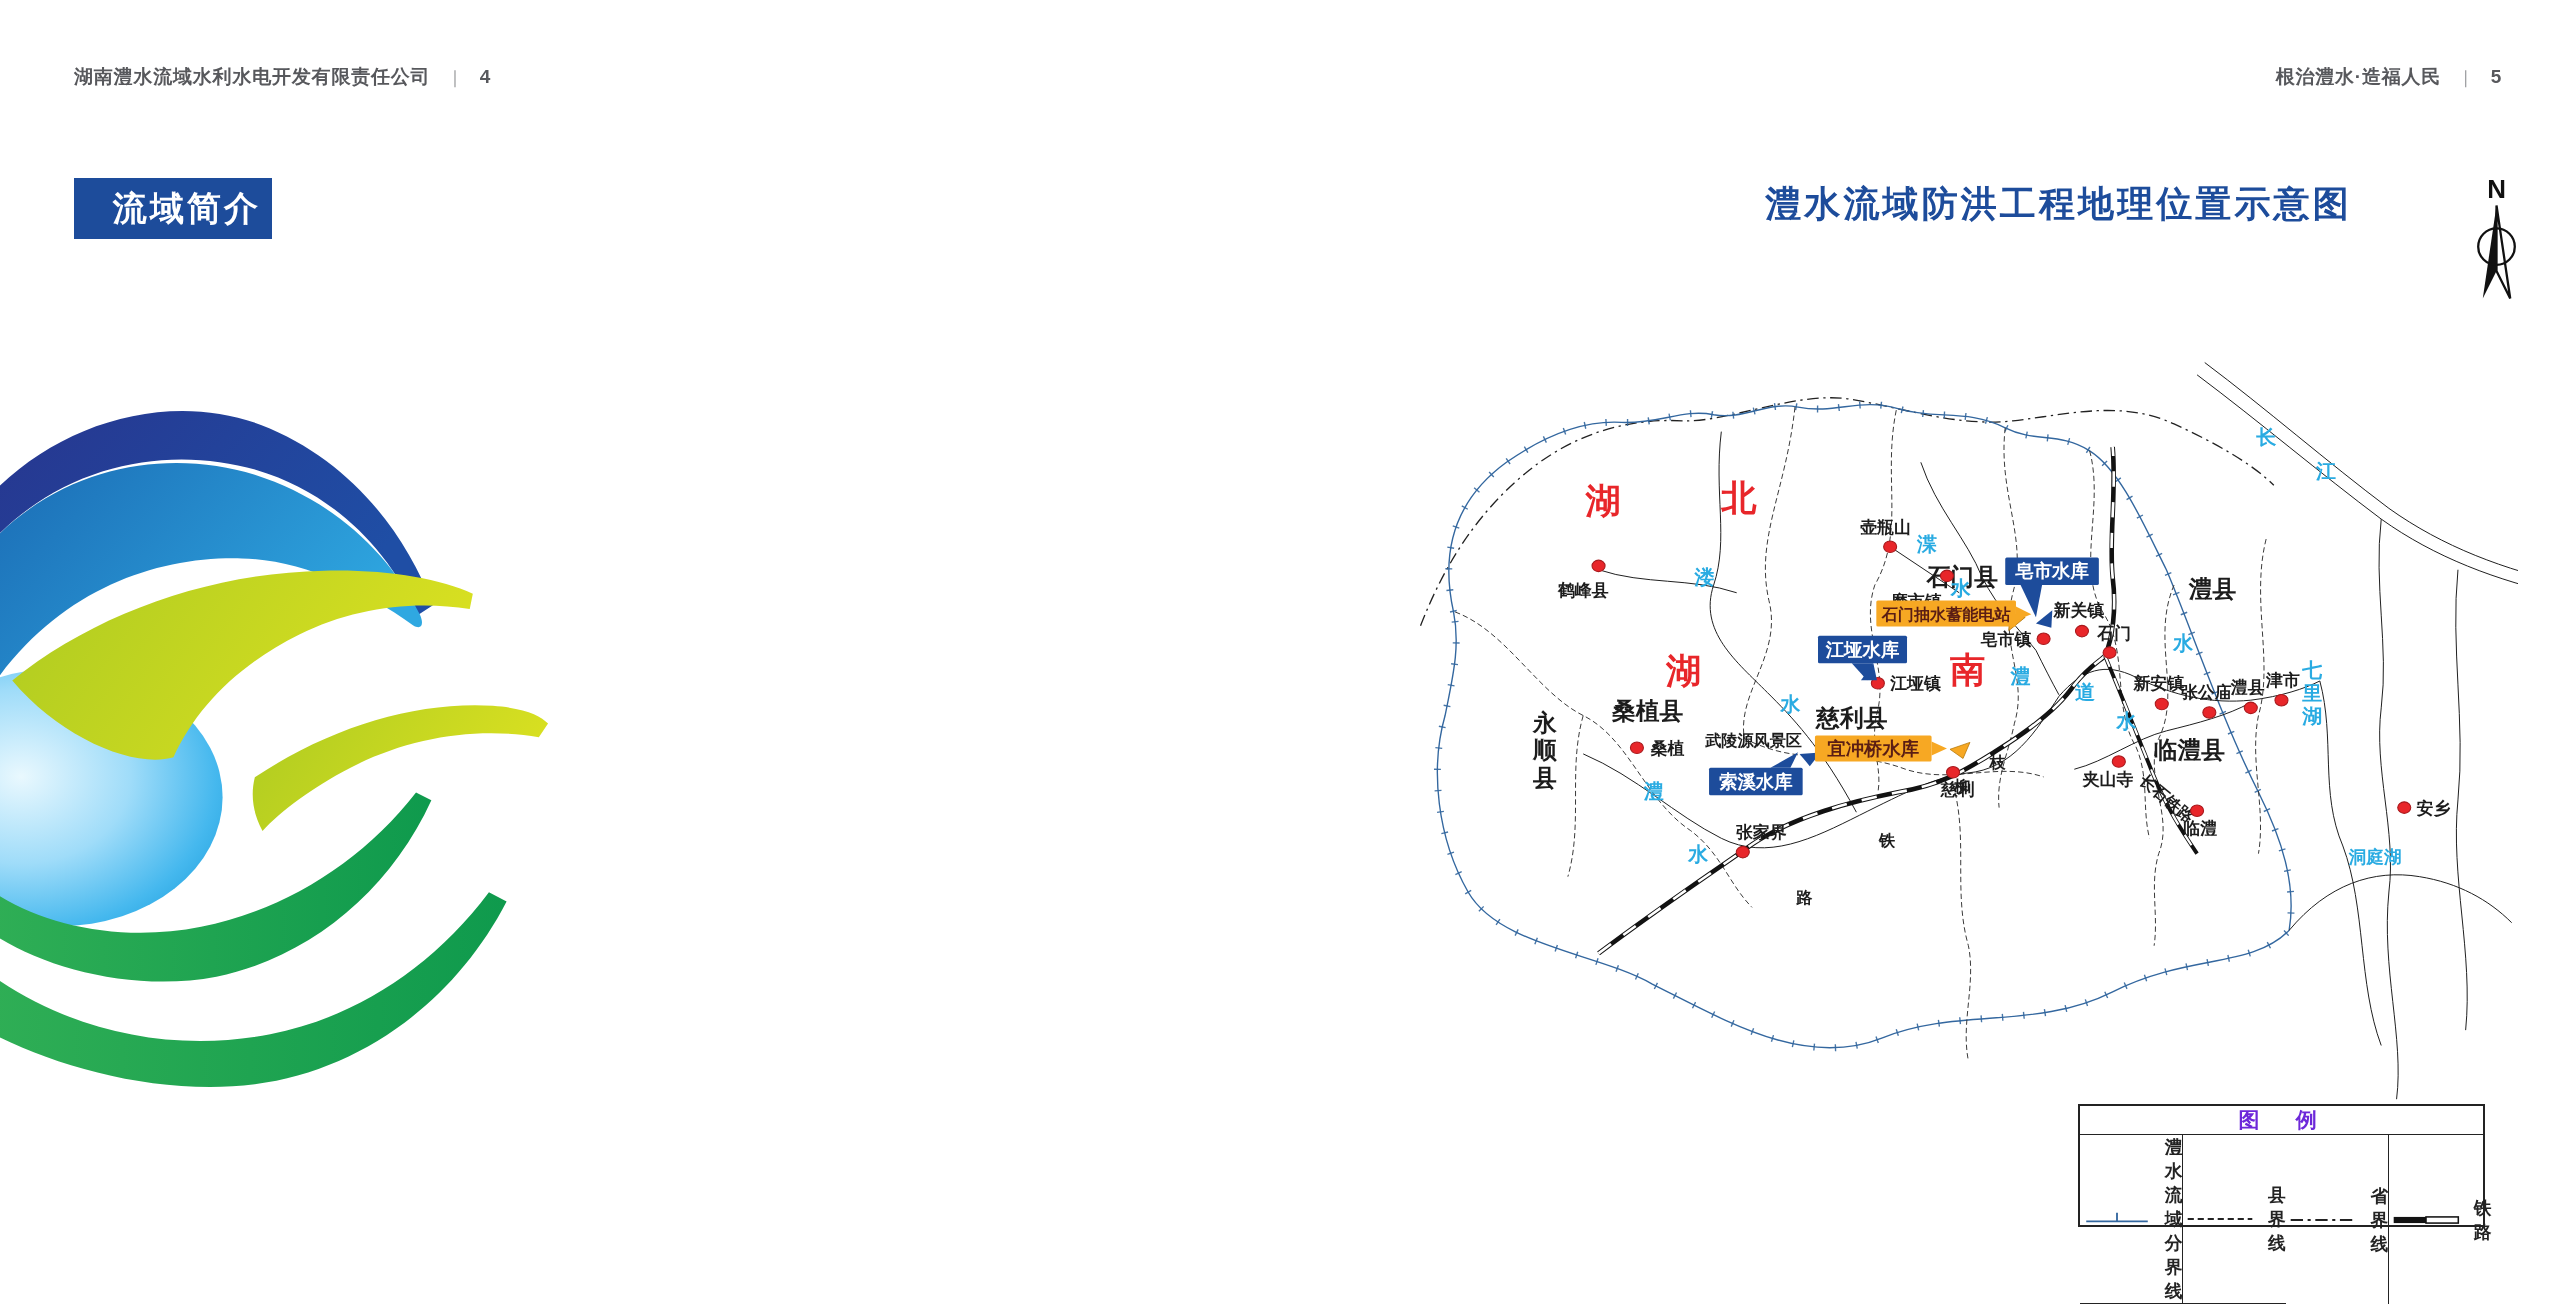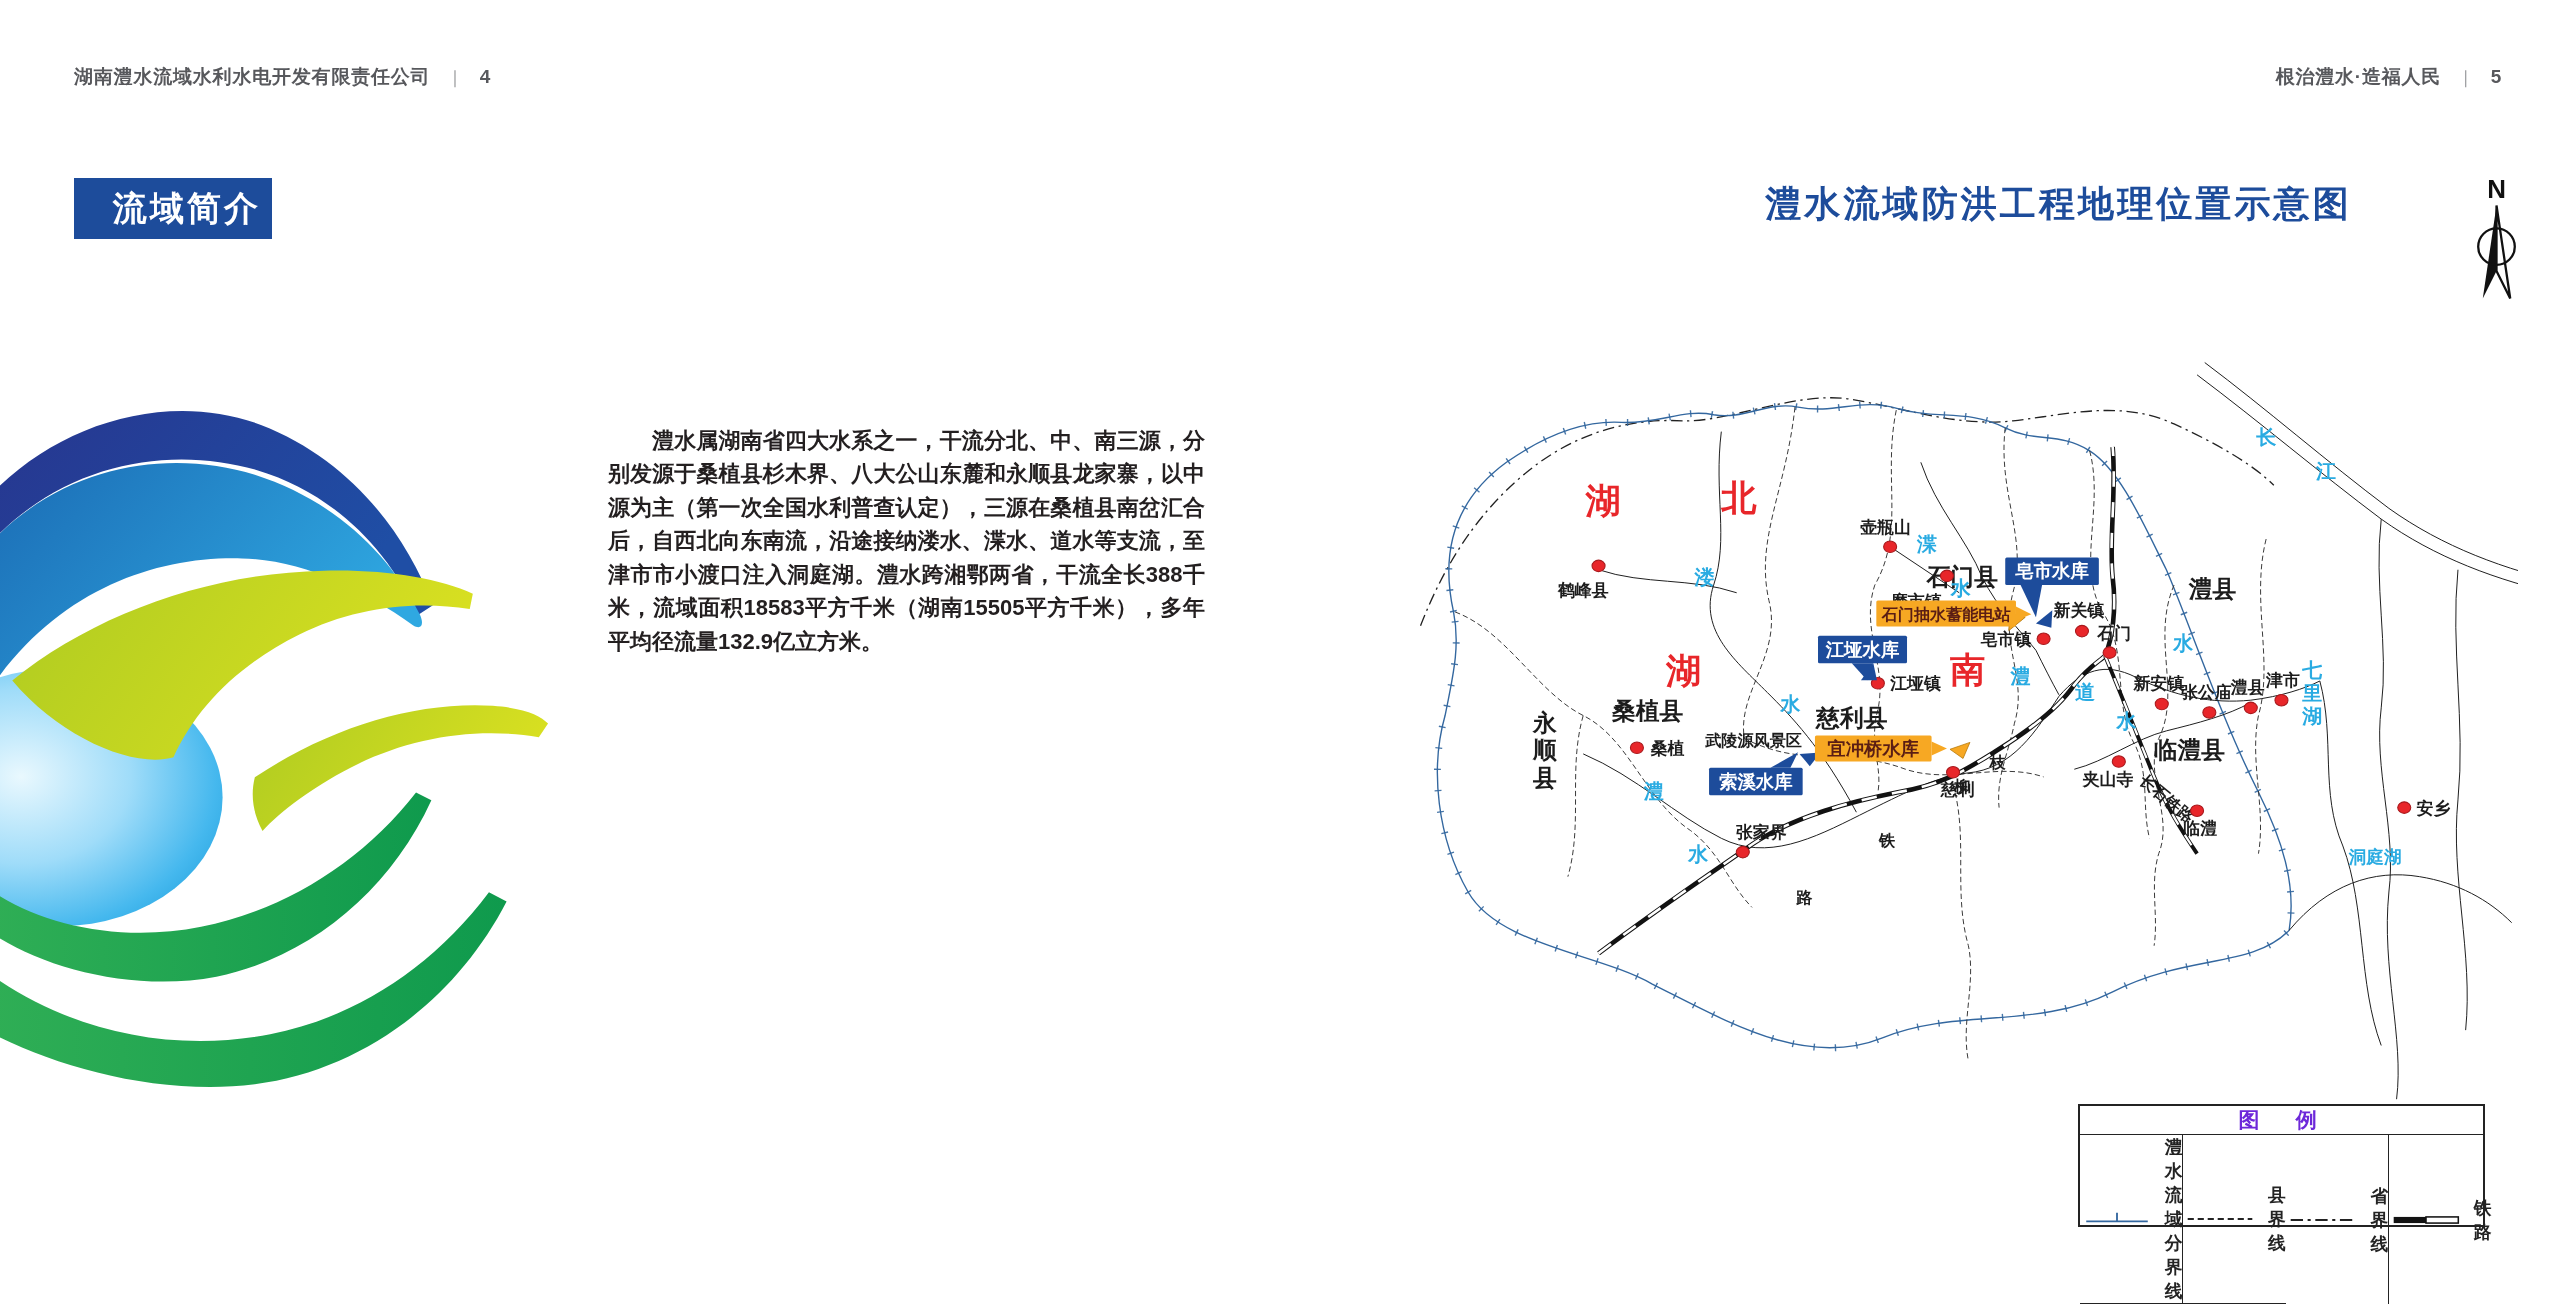--- a/index.html
+++ b/index.html
@@ -94,21 +94,20 @@
   <path fill="url(#gNavy)" d="M -8 640 C 80 550 220 508 340 553 C 452 596 527 690 564 788 L 544 801 C 505 712 430 640 335 612 C 225 580 90 600 -8 702 Z"></path>
   <path fill="url(#gBlue)" d="M -8 702 C 90 602 225 585 332 618 C 432 650 506 718 547 800 C 553 813 549 821 538 814 C 470 766 395 729 315 727 C 205 724 80 766 -8 890 Z"></path>
   <ellipse cx="78" cy="1038" rx="212" ry="168" fill="url(#gEye)"></ellipse>
   <path fill="url(#gYellow)" d="M 16 886 C 122 800 272 746 422 743 C 502 741 572 753 616 773 L 612 793 C 540 781 460 791 390 826 C 310 866 256 921 226 986 C 176 1001 80 962 16 886 Z"></path>
   <path fill="url(#gYellow)" d="M 332 1012 C 432 946 542 913 642 919 C 684 922 704 932 714 942 L 702 960 C 622 946 532 960 456 1000 C 406 1026 366 1056 342 1082 C 330 1060 326 1036 332 1012 Z"></path>
   <path fill="url(#gGreen)" d="M -8 1162 C 60 1207 162 1227 262 1207 C 372 1185 472 1122 542 1032 L 562 1042 C 507 1162 402 1247 282 1272 C 177 1292 60 1262 -8 1217 Z"></path>
   <path fill="url(#gGreen)" d="M -8 1272 C 92 1342 222 1372 352 1347 C 462 1325 562 1262 637 1162 L 660 1174 C 594 1302 472 1394 332 1412 C 212 1427 80 1392 -8 1347 Z"></path>
 </svg>
 
 <div class="body-text">
-  <p>澧水属湖南省四大水系之一，干流分北、中、南三源，分别发源于桑植县杉木界、八大公山东麓和永顺县龙家寨，以中源为主（第一次全国水利普查认定），三源在桑植县南岔汇合后，自西北向东南流，沿途接纳溇水、渫水、道水等支流，至津市市小渡口注入洞庭湖。澧水跨湘鄂两省，干流全长388千米，流域面积18583平方千米（湖南15505平方千米），多年平均径流量132.9亿立方米。</p>
 </div>
 
 <div class="map-title">澧水流域防洪工程地理位置示意图</div>
 
 <svg id="compass" width="61" height="138" viewBox="0 0 80 180">
   <text x="40" y="36" text-anchor="middle" font-size="34" font-weight="700" fill="#111">N</text>
   <path d="M40 46 L22 168 L40 132 Z" fill="#111"></path>
   <path d="M40 46 L58 168 L40 132 Z" fill="none" stroke="#111" stroke-width="3"></path>
   <circle cx="40" cy="100" r="24" fill="none" stroke="#111" stroke-width="3"></circle>
 </svg>

